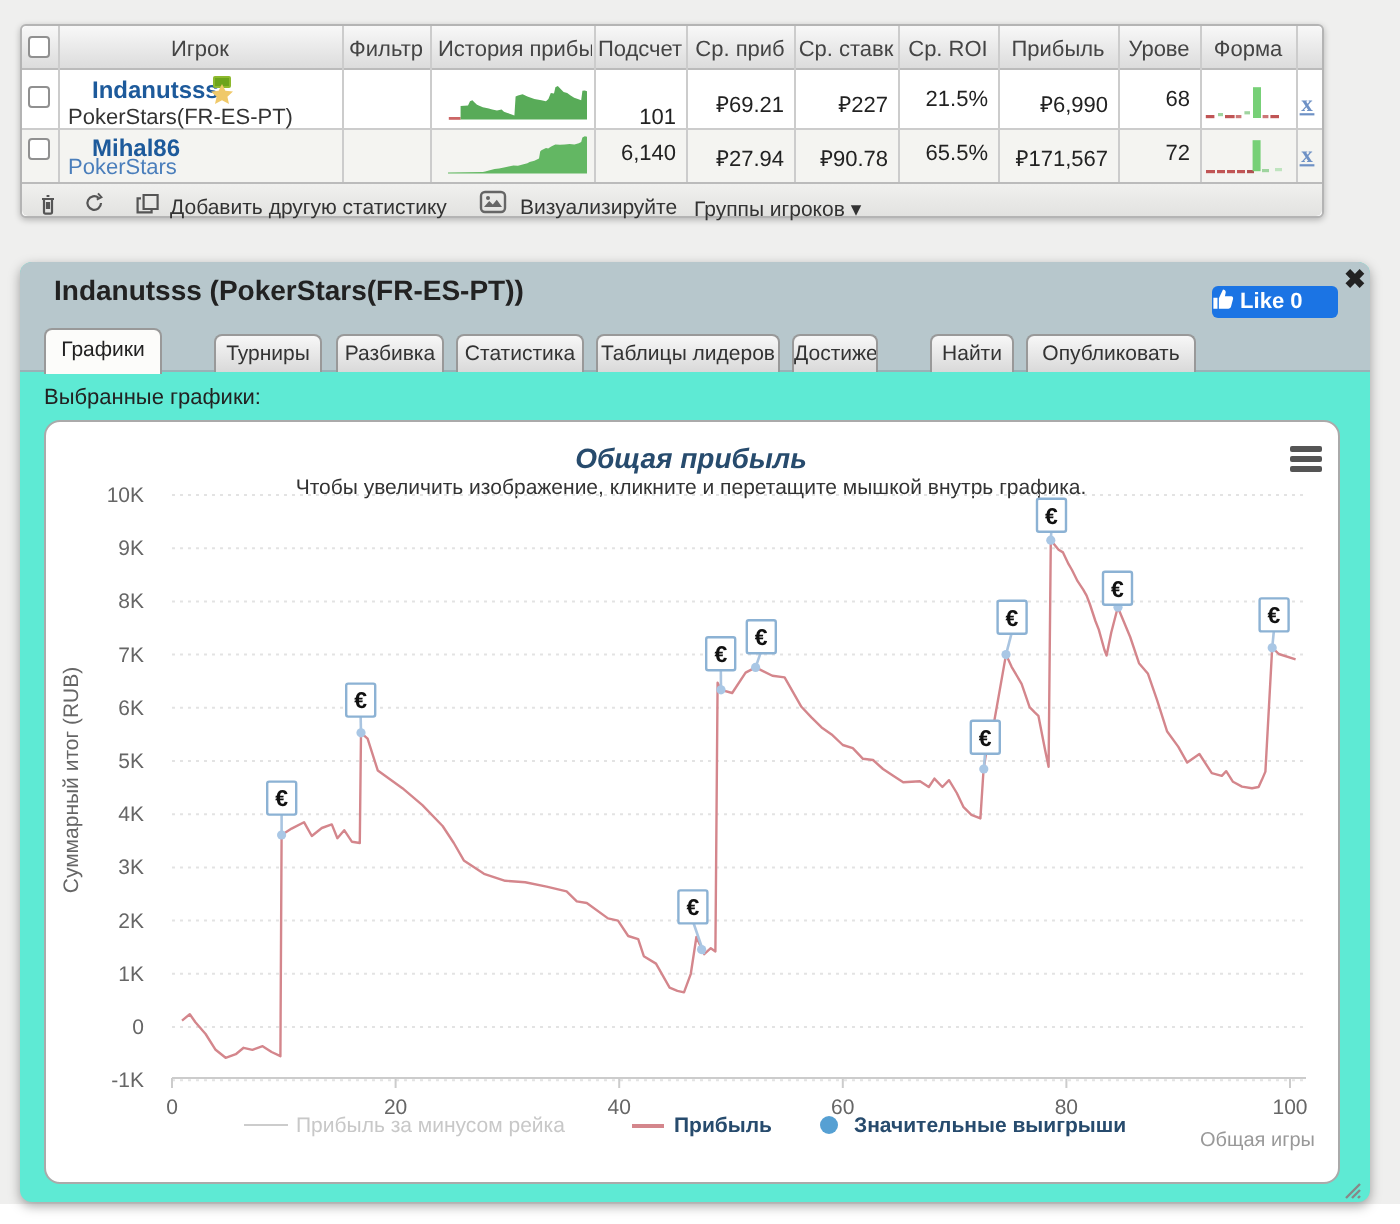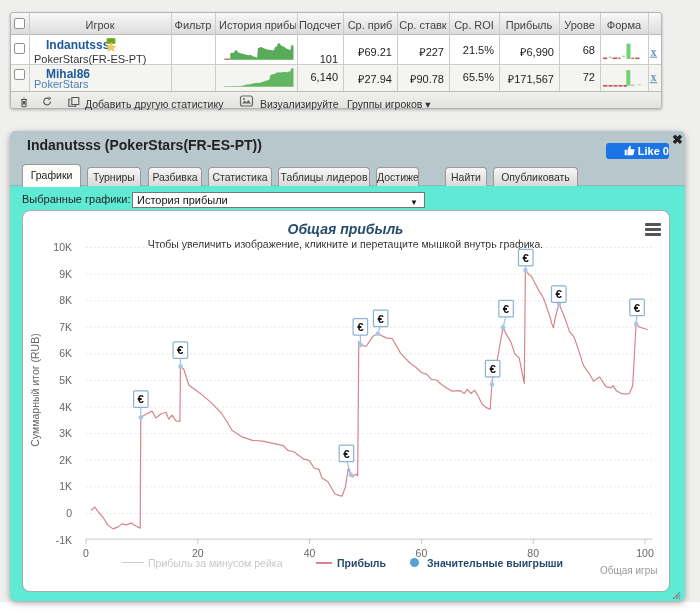--- a/index.html
+++ b/index.html
@@ -15,23 +15,23 @@
 .hline { position:absolute; left:0; width:650px; height:1px; background:#ccc; }
 .hdr { position:absolute; top:6px; font-size:11px; color:#444; text-align:center; }
 .num { position:absolute; font-size:11px; color:#222; text-align:right; }
 .cb { position:absolute; width:11px; height:11px; background:#fff; border:1px solid #909090; border-radius:2px; }
 #tbl .pname { position:absolute; font-size:12px; font-weight:bold; color:#1d5a9b;padding-left:12px; }
 #tbl .psub { position:absolute; font-size:11px; color:#333; }
 
 #panel { left:10px; top:131px; width:675px; height:470px; background:#5eead4; border-radius:6px; box-shadow:0 2px 6px rgba(0,0,0,0.35); }
 #phead { position:absolute; left:0; top:0; width:675px; height:55px; background:#b7c7cc; border-radius:6px 6px 0 0; border-bottom:1px solid #9ab0b6; }
 #ptitle { position:absolute; left:17px; top:6px; font-size:14px; font-weight:bold; color:#222; }
-#like { position:absolute; left:596px; top:12px; width:63px; height:16px; background:#1b74e4; border-radius:3px; color:#fff; font-size:11px; font-weight:bold; text-align:right; line-height:16px; }
+#like { position:absolute; left:596px; top:12px; width:63px; height:16px; background:#1b74e4; border-radius:3px; color:#fff; font-size:11px; font-weight:bold; text-align:left; line-height:16px; }
 #closex { position:absolute; left:662px; top:1px; font-size:13px; font-weight:bold; color:#222; }
-.tab { position:absolute; white-space:nowrap; overflow:hidden; height:19px; top:36px; background:linear-gradient(#f7f7f7,#d9d9d9); border:1px solid #999; border-bottom:none; border-radius:4px 4px 0 0; font-size:10.5px; color:#333; text-align:center; line-height:19px; }
+.tab { position:absolute; white-space:nowrap; overflow:hidden; height:19px; top:36px; background:linear-gradient(#f7f7f7,#d9d9d9); border:1px solid #999; border-bottom:none; border-radius:4px 4px 0 0; font-size:10.5px; color:#333; text-align:center; line-height:19px;margin-left:20px; }
 .tabact { position:absolute; white-space:nowrap; overflow:hidden; height:23px; top:33px; background:#fcfcfa; border:1px solid #999; border-bottom:none; border-radius:4px 4px 0 0; font-size:10.5px; color:#222; text-align:center; line-height:21px; z-index:3; }
 #sellab { position:absolute; left:12px; top:62px; font-size:11px; color:#222; }
 #selbox { position:absolute; left:122px; top:61px; width:293px; height:16px; background:#fff; border:1px solid #767676; font-size:11px; color:#111; line-height:14px; padding-left:4px; }
 #selarr { position:absolute; right:6px; top:3px; font-size:8px; color:#111; }
 
 #chart { position:absolute; left:11.5px; top:79px; width:648px; height:382px; background:#fff; border:1px solid #aaa; border-radius:8px; }
 #ctitle { left:21px; top:221px; width:649px; text-align:center; font-size:14px; font-weight:bold; color:#274b6d;font-style:italic; }
 #csub { left:21px; top:238px; width:649px; text-align:center; font-size:10.5px; color:#333; }
 .mbar { position:absolute; left:645px; width:16px; height:2.5px; background:#555; border-radius:1px; }
 
@@ -148,21 +148,20 @@
   <div id="closex">✖</div>
   <div class="tabact" style="left:12px;width:59px">Графики</div>
   <div class="tab" style="left:77px;width:54px">Турниры</div>
   <div class="tab" style="left:138px;width:54px">Разбивка</div>
   <div class="tab" style="left:198px;width:64px">Статистика</div>
   <div class="tab" style="left:268px;width:92px">Таблицы лидеров</div>
   <div class="tab" style="left:366px;width:43px">Достижения</div>
   <div class="tab" style="left:435px;width:42px">Найти</div>
   <div class="tab" style="left:483px;width:85px">Опубликовать</div>
   <div id="sellab">Выбранные графики:</div>
-  <div id="selbox">История прибыли<span id="selarr">▼</span></div>
   <div id="chart"></div>
 </div>
 
 <div id="ctitle" class="abs">Общая прибыль</div>
 <div id="csub" class="abs">Чтобы увеличить изображение, кликните и перетащите мышкой внутрь графика.</div>
 <div class="mbar abs" style="top:223px"></div>
 <div class="mbar abs" style="top:228px"></div>
 <div class="mbar abs" style="top:233px"></div>
 
 <svg class="abs" style="left:0;top:0" width="700" height="612" viewBox="0 0 700 612">

